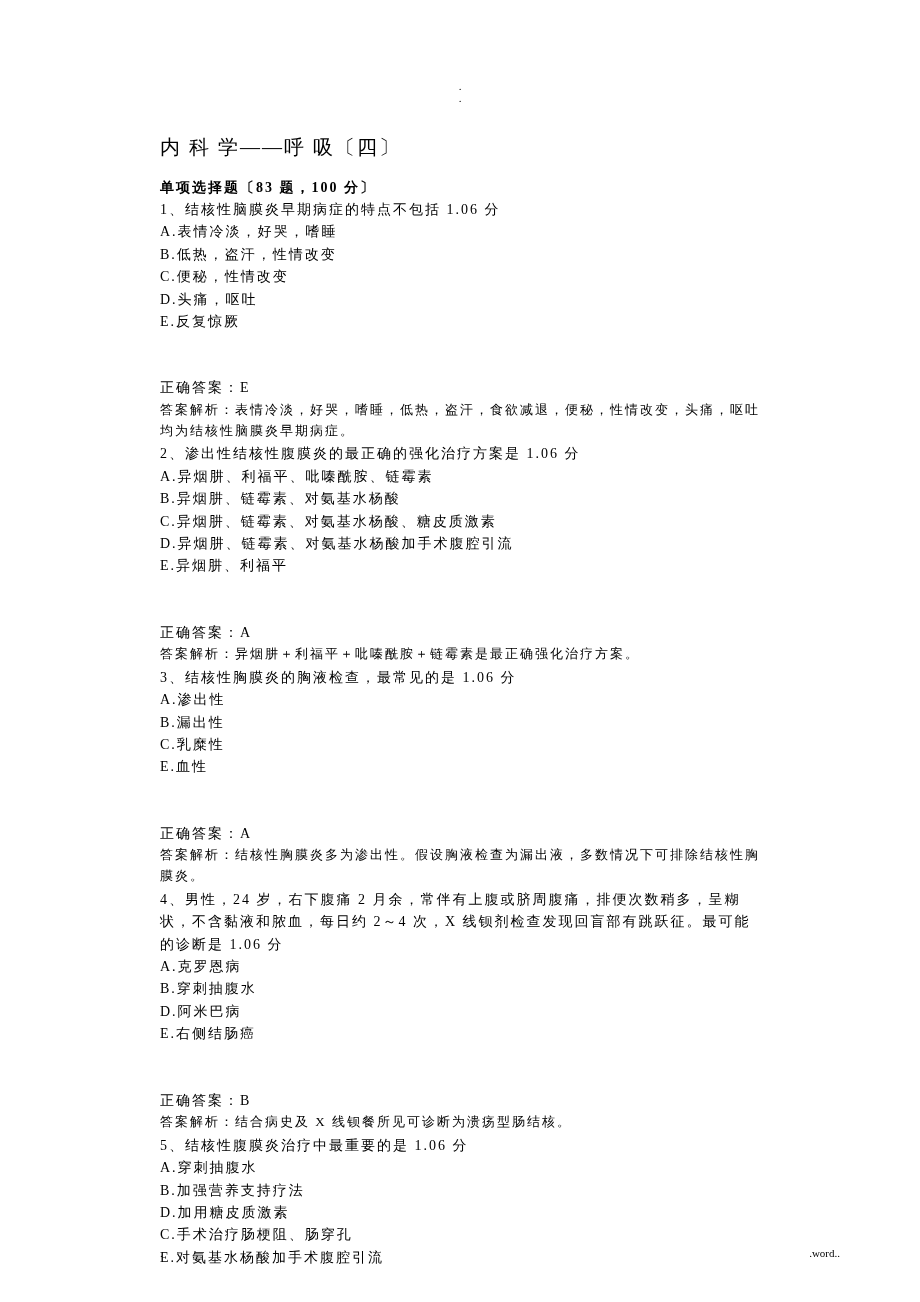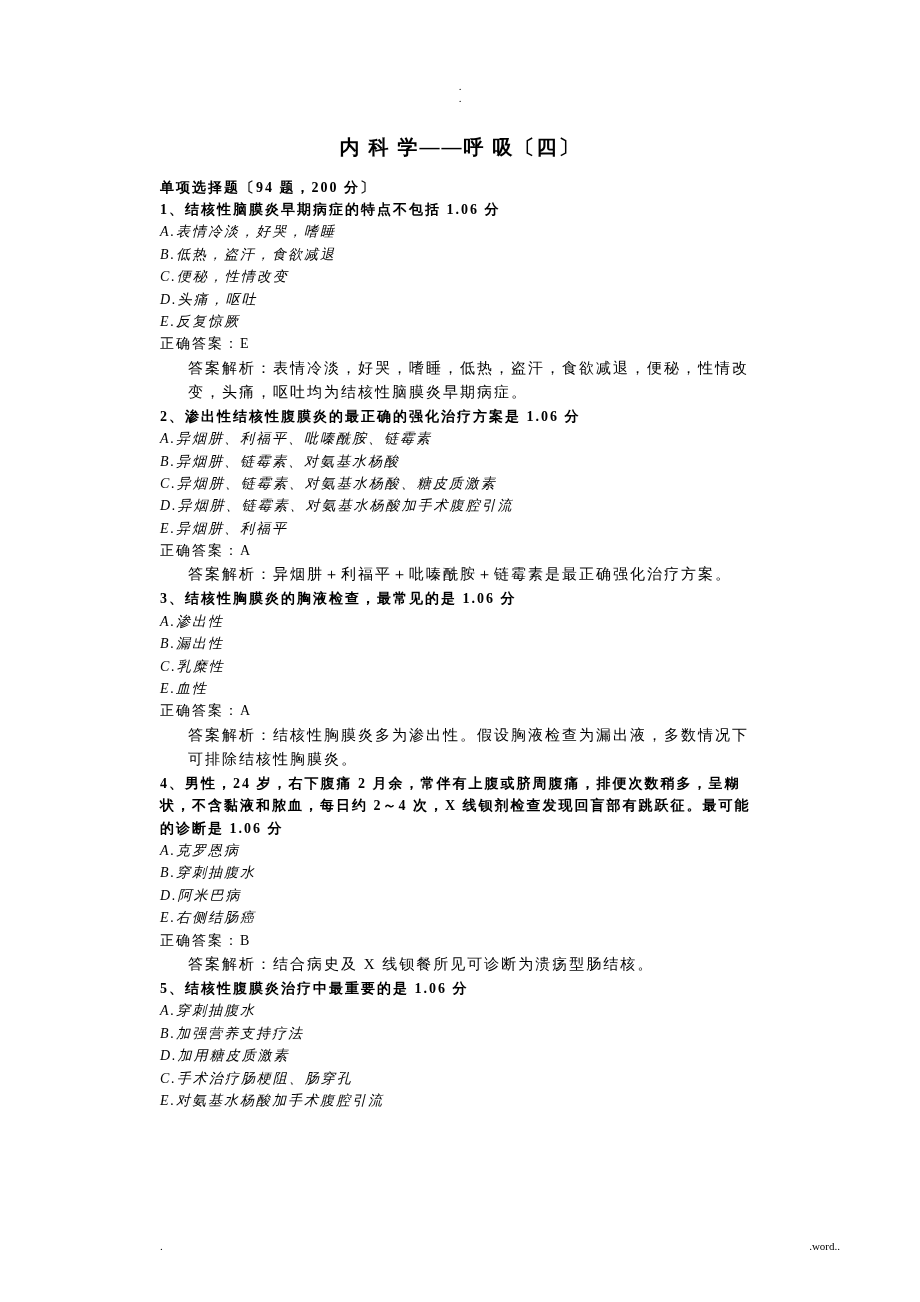--- a/index.html
+++ b/index.html
@@ -15,55 +15,54 @@
       padding: 80px 160px 40px 160px;
       position: relative;
     }
     .periods {
       text-align: center;
       font-size: 11px;
       letter-spacing: 0;
       margin-bottom: 30px;
     }
     .title {
-      text-align: center;
+      text-align: left;
       font-size: 20px;
-      font-weight: bold;
+      font-weight: normal;
       margin-bottom: 18px;
       letter-spacing: 2px;
     }
     .section-header {
       font-size: 14px;
       font-weight: bold;
       letter-spacing: 2px;
       margin-bottom: 2px;
     }
     .question-text {
       font-size: 14px;
-      font-weight: bold;
+      font-weight: normal;
       letter-spacing: 2px;
       line-height: 1.6;
       margin-top: 2px;
     }
     .option {
       font-size: 14px;
       letter-spacing: 2px;
       line-height: 1.6;
-      font-style: italic;
     }
     .answer-line {
       font-size: 14px;
       letter-spacing: 2px;
       line-height: 1.6;
+      margin-top: 44px;
     }
     .explanation {
-      font-size: 15px;
+      font-size: 13px;
       letter-spacing: 2px;
       line-height: 1.6;
-      margin-left: 28px;
     }
     .footer {
       position: absolute;
       bottom: 50px;
       left: 160px;
       right: 80px;
       font-size: 11px;
       display: flex;
       justify-content: space-between;
     }
@@ -74,26 +73,26 @@
 </head>
 <body>
 
 <div class="periods">
   <div>.</div>
   <div>.</div>
 </div>
 
 <h1 class="title">内 科 学——呼 吸〔四〕</h1>
 
-<div class="section-header">单项选择题〔94 题，200 分〕</div>
+<div class="section-header">单项选择题〔83 题，100 分〕</div>
 
 <div class="question-block">
   <div class="question-text">1、结核性脑膜炎早期病症的特点不包括 1.06 分</div>
   <div class="option">A.表情冷淡，好哭，嗜睡</div>
-  <div class="option">B.低热，盗汗，食欲减退</div>
+  <div class="option">B.低热，盗汗，性情改变</div>
   <div class="option">C.便秘，性情改变</div>
   <div class="option">D.头痛，呕吐</div>
   <div class="option">E.反复惊厥</div>
   <div class="answer-line">正确答案：E</div>
   <div class="explanation">答案解析：表情冷淡，好哭，嗜睡，低热，盗汗，食欲减退，便秘，性情改变，头痛，呕吐均为结核性脑膜炎早期病症。</div>
 </div>
 
 <div class="question-block">
   <div class="question-text">2、渗出性结核性腹膜炎的最正确的强化治疗方案是 1.06 分</div>
   <div class="option">A.异烟肼、利福平、吡嗪酰胺、链霉素</div>

